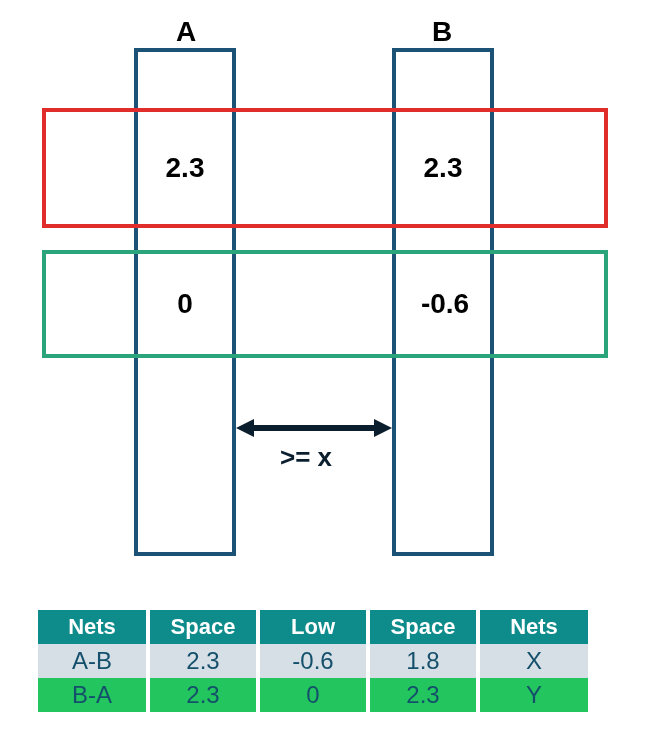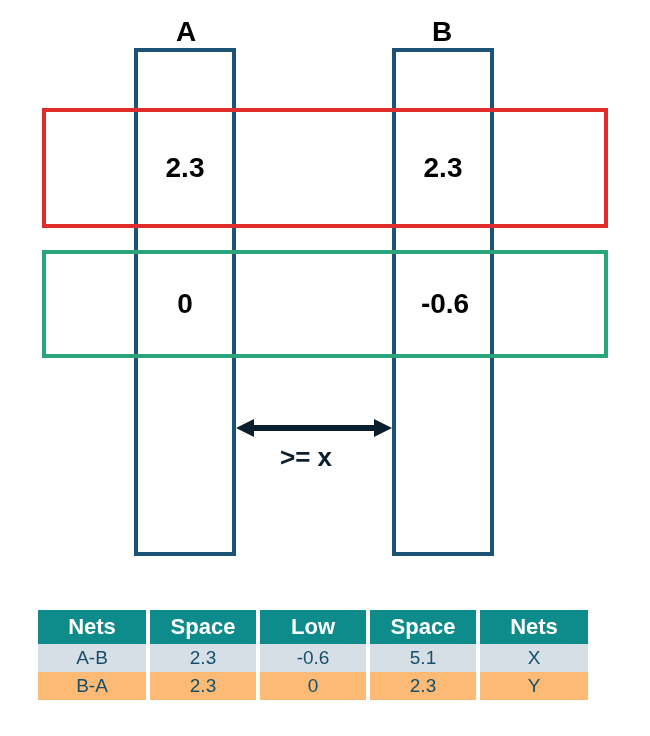--- a/index.html
+++ b/index.html
@@ -57,28 +57,28 @@
     background: #0e8b8b;
     color: #fff;
     font-weight: 700;
     font-size: 22px;
     padding: 4px 0;
     border-right: 4px solid #fff;
   }
   table.nets th:last-child { border-right: none; }
   table.nets td {
     text-align: center;
-    font-size: 19px;
+    font-size: 24px;
     padding: 3px 0;
     color: #14506b;
     border-right: 4px solid #fff;
   }
   table.nets td:last-child { border-right: none; }
   table.nets tr.odd td { background: #d6dee6; }
-  table.nets tr.even td { background: #fdba74; }
+  table.nets tr.even td { background: #22c55e; }
 </style>
 </head>
 <body>
 
 <div class="canvas">
 
   <div class="label-col" style="left:176px; top:16px;">A</div>
   <div class="label-col" style="left:432px; top:16px;">B</div>
 
   <div class="rect col-rect" style="left:134px; top:48px; width:102px; height:508px;"></div>
@@ -107,21 +107,21 @@
         <th>Low</th>
         <th>Space</th>
         <th>Nets</th>
       </tr>
     </thead>
     <tbody>
       <tr class="odd">
         <td>A-B</td>
         <td>2.3</td>
         <td>-0.6</td>
-        <td>5.1</td>
+        <td>1.8</td>
         <td>X</td>
       </tr>
       <tr class="even">
         <td>B-A</td>
         <td>2.3</td>
         <td>0</td>
         <td>2.3</td>
         <td>Y</td>
       </tr>
     </tbody>

